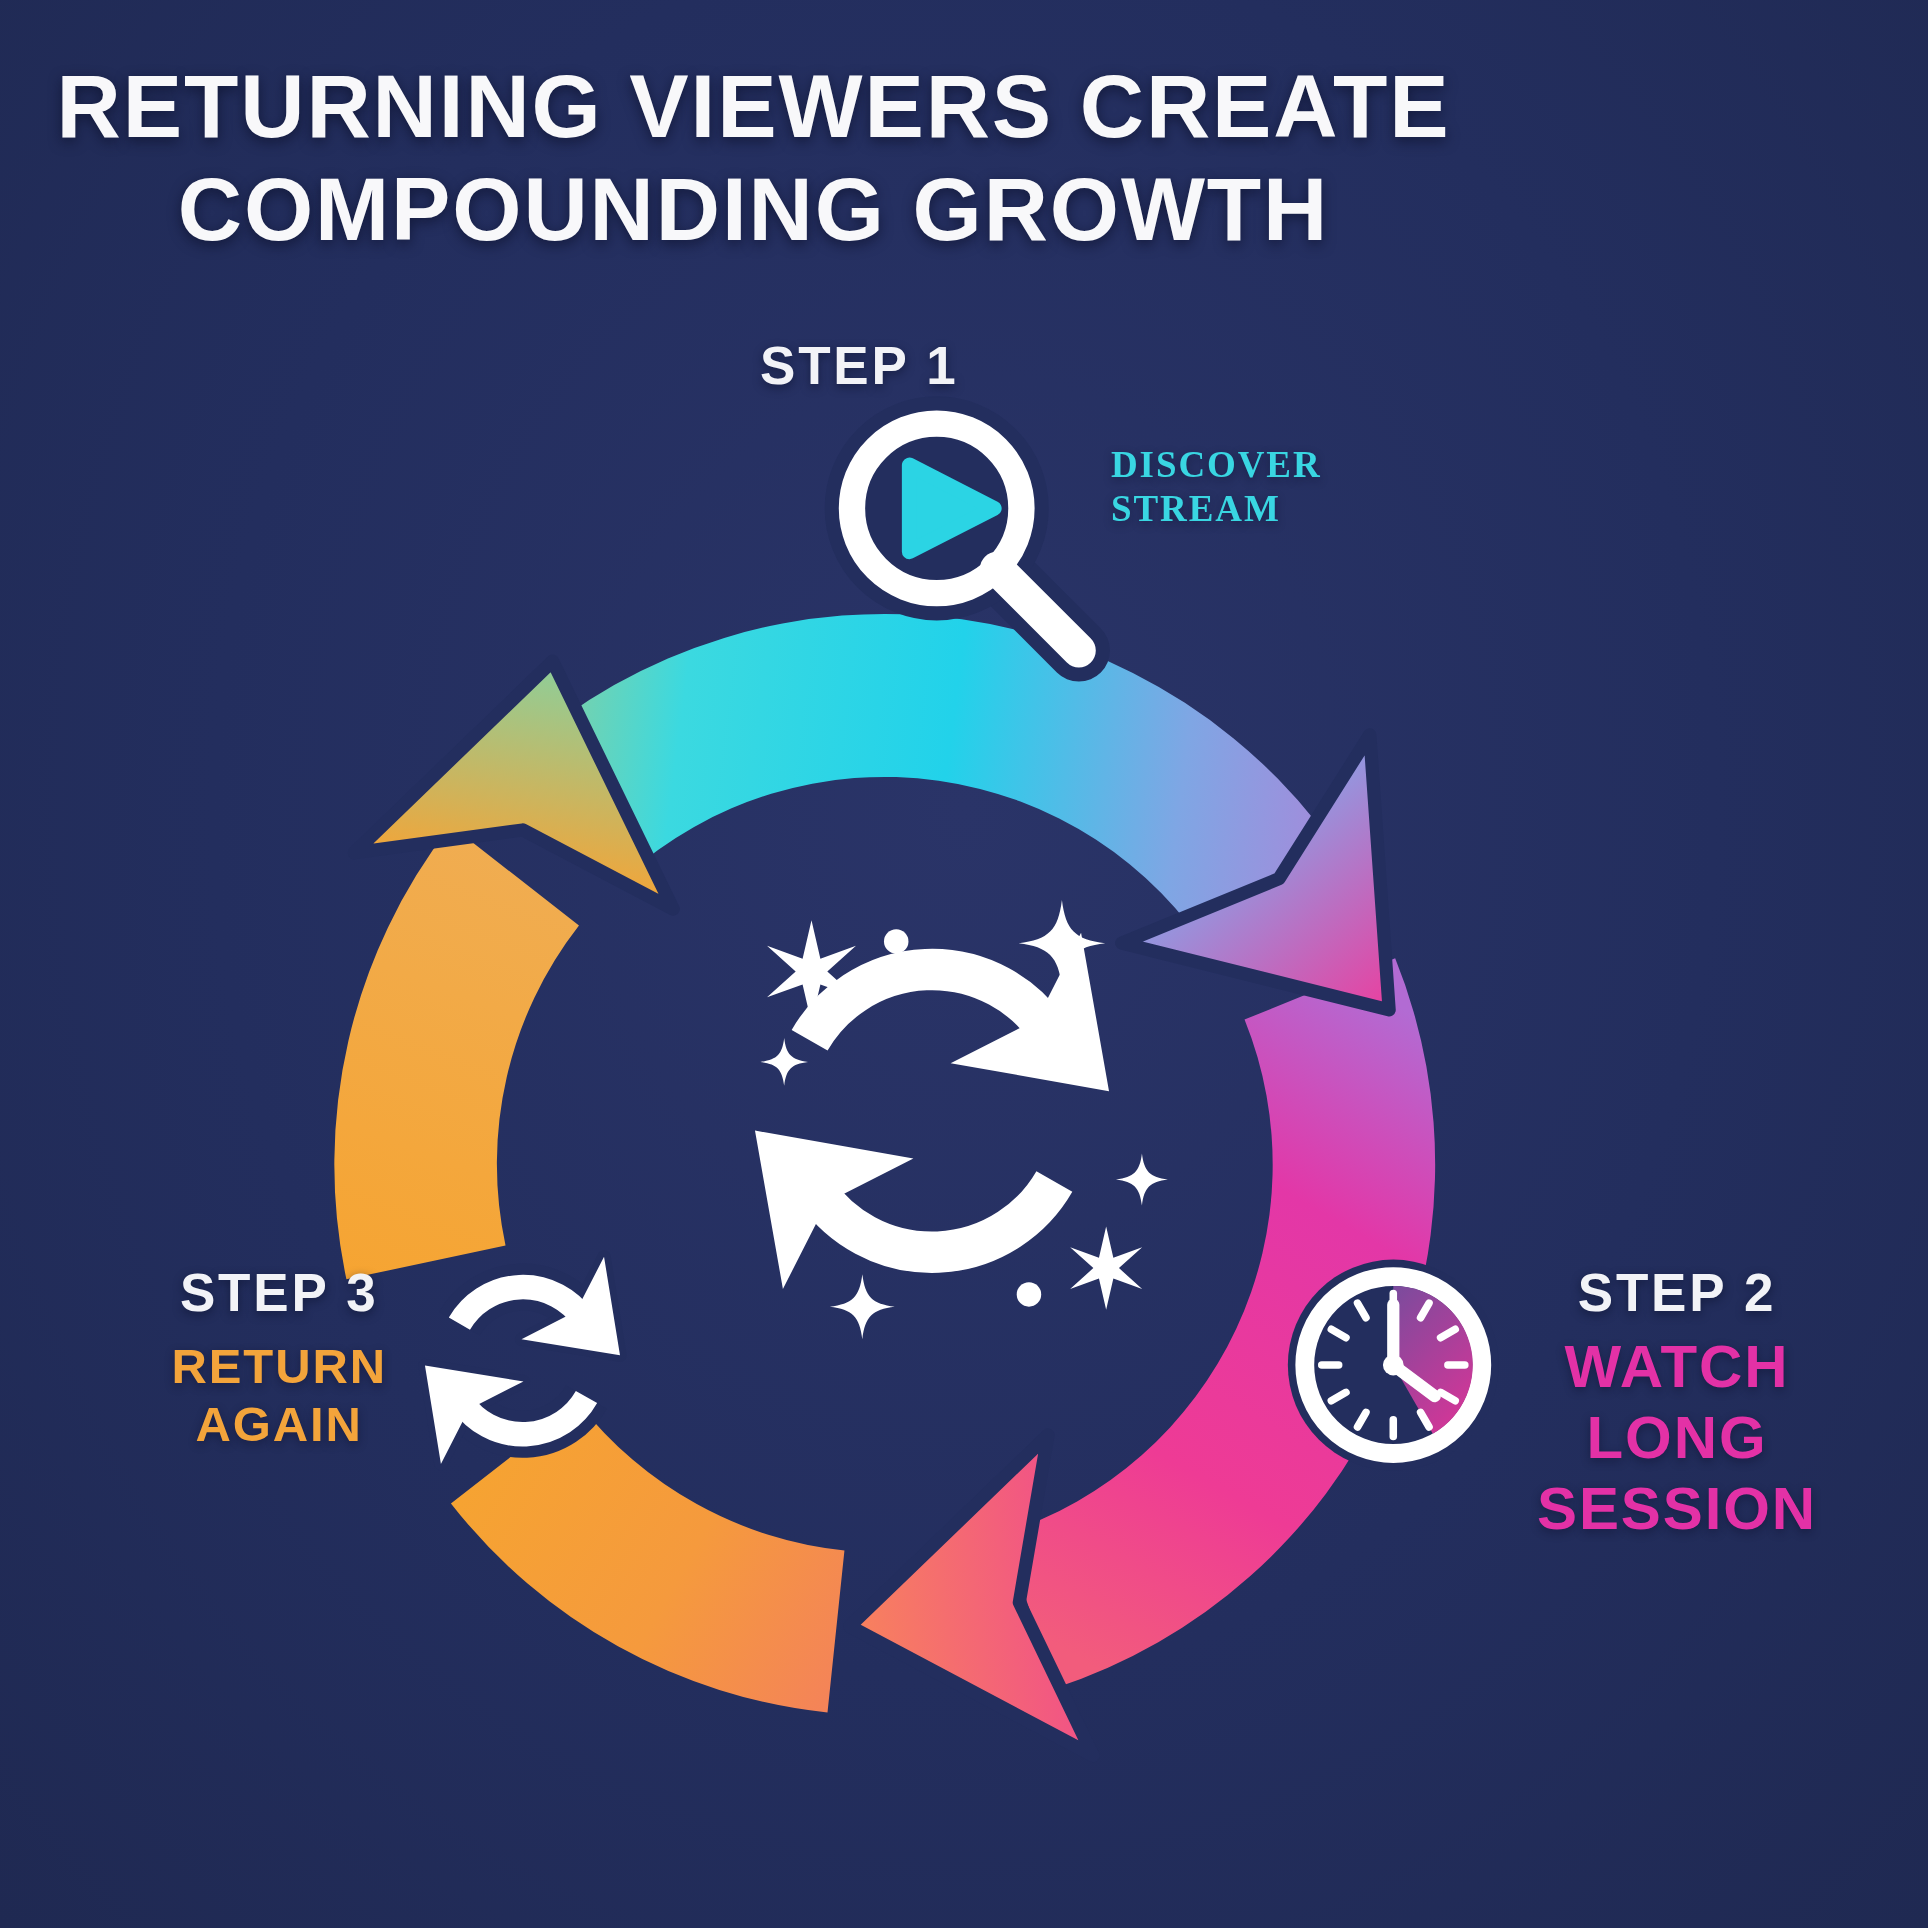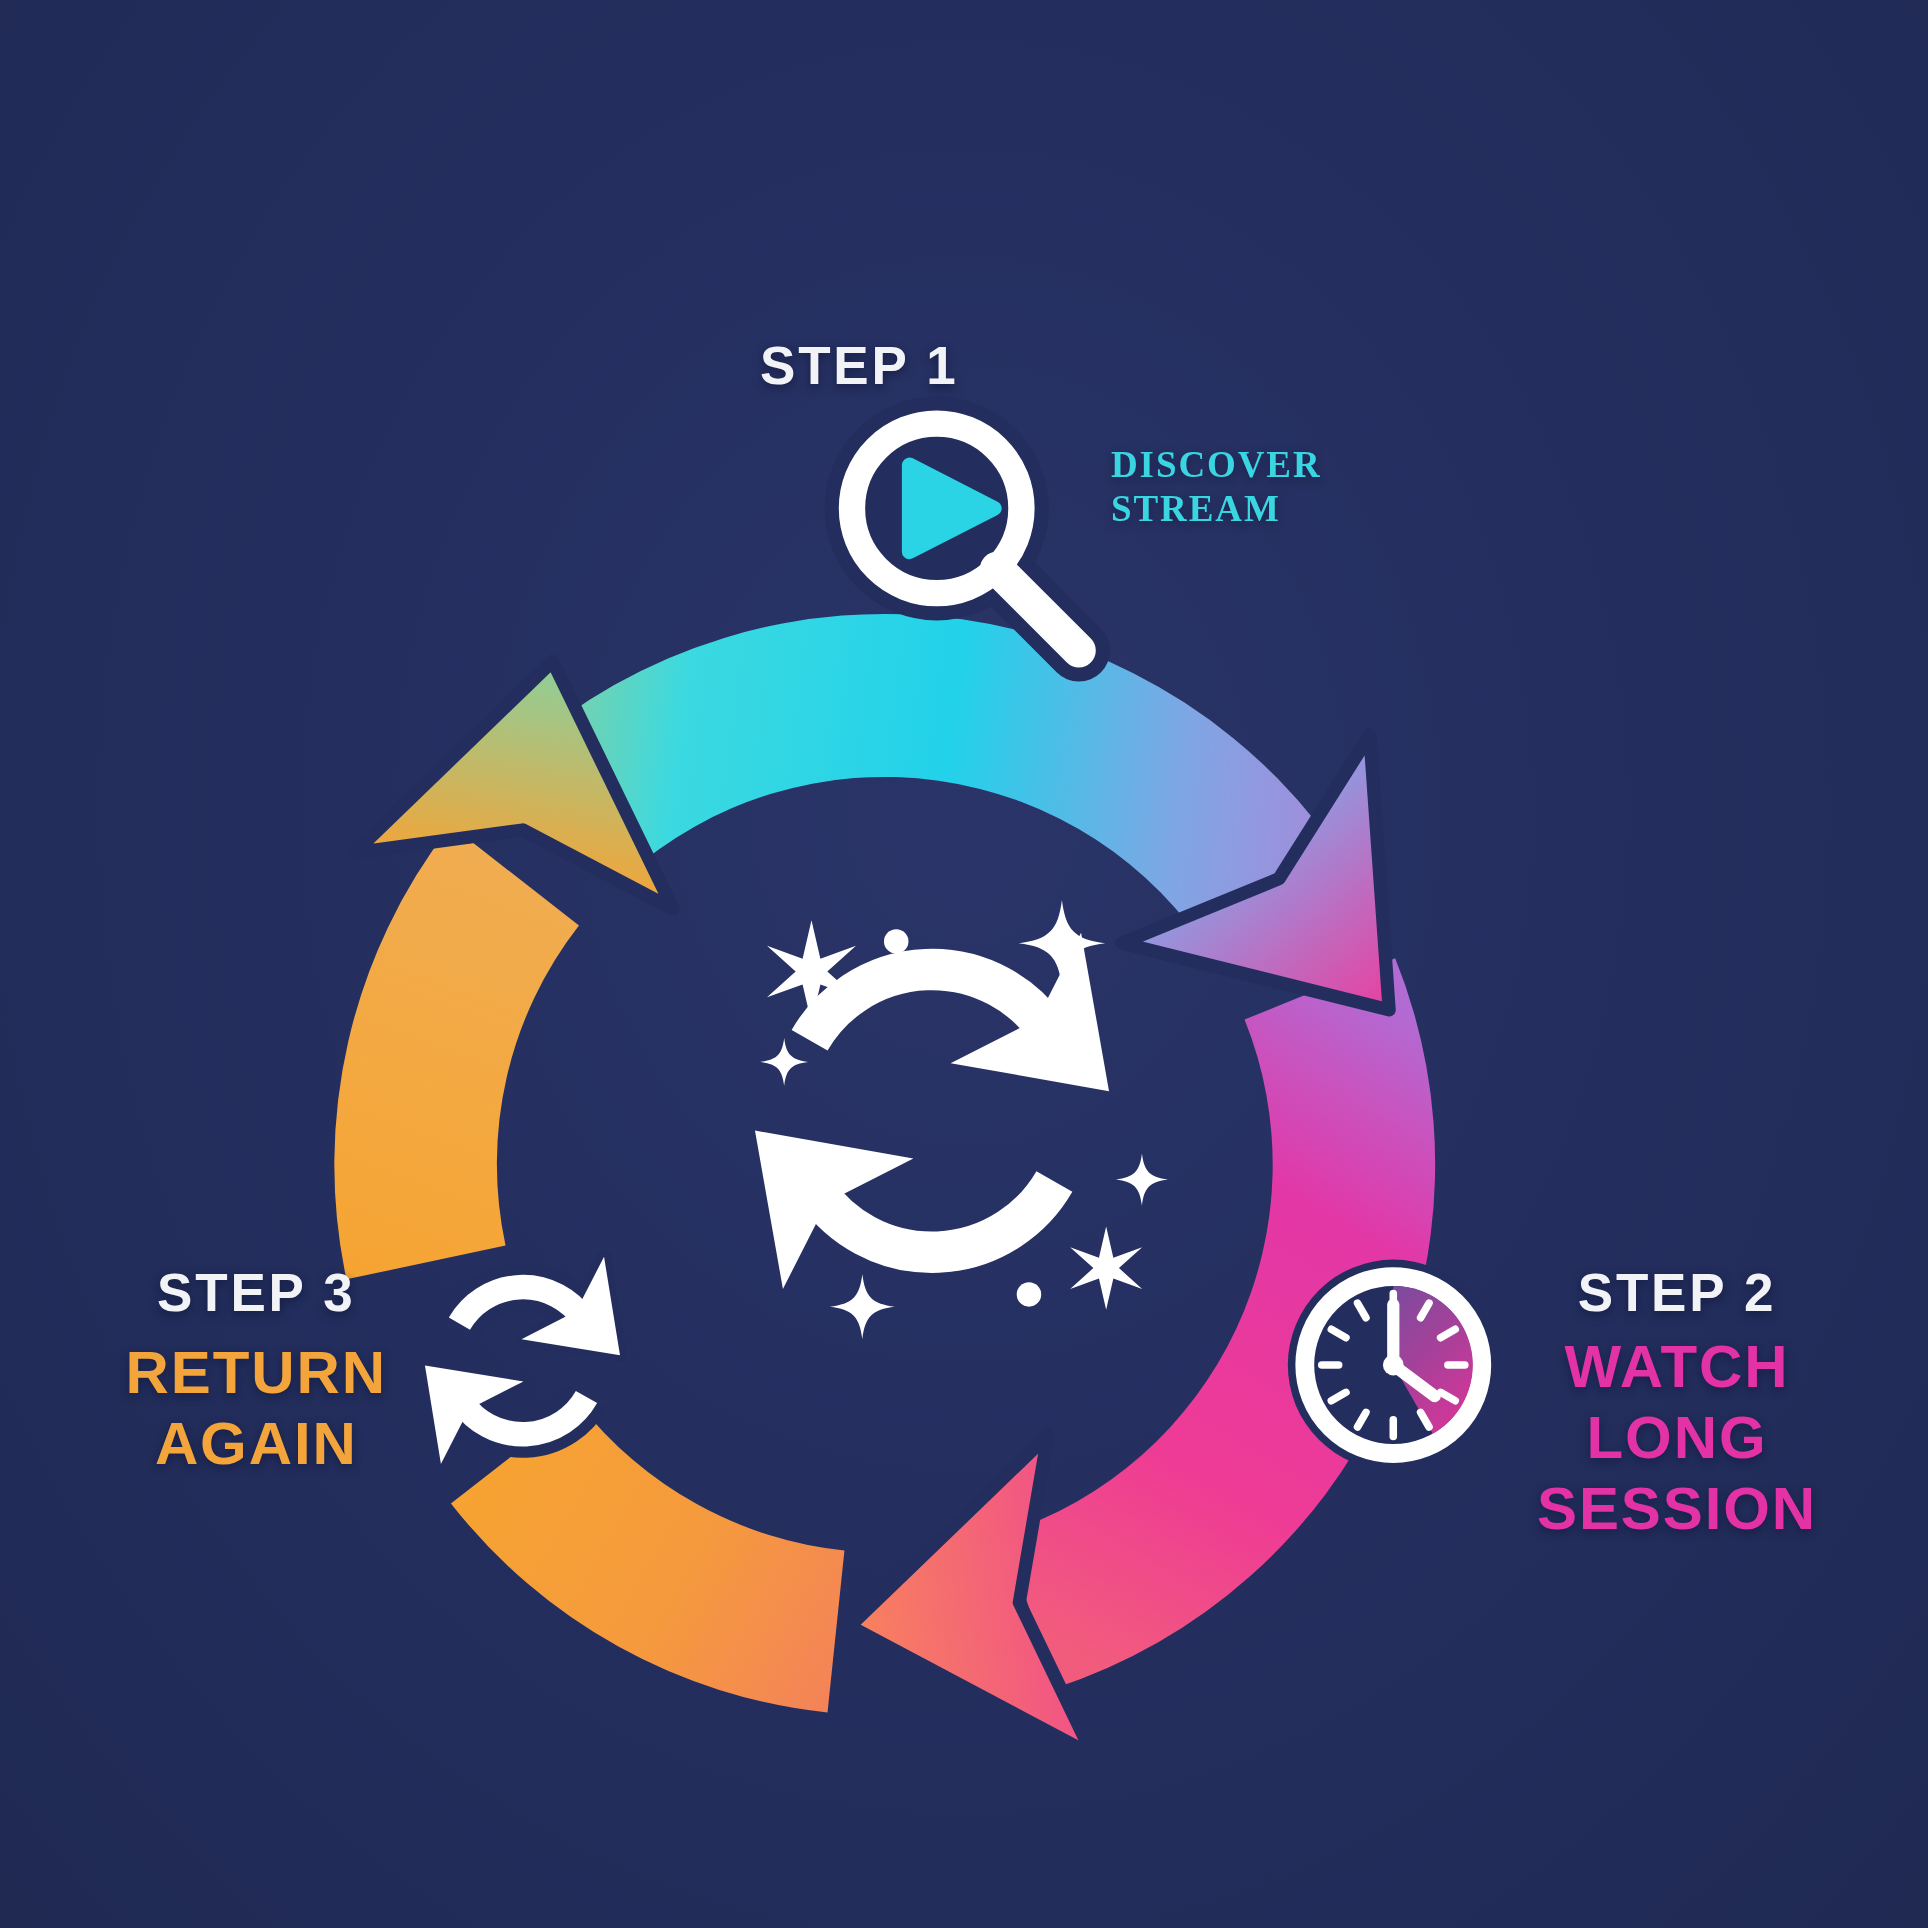--- a/index.html
+++ b/index.html
@@ -38,27 +38,29 @@
     letter-spacing: 1.9px;
     white-space: pre-line;
     line-height: 1.18;
     text-shadow: 0 2.8px 9.4px rgba(10,14,40,.45);
   }
   .step1-label { position: absolute; left: 760px; top: 335px; width: 377px; text-align: left; z-index: 3; }
   .step1-title { position: absolute; left: 1111px; top: 443px; font-size: 37px; color: #39d6e2; z-index: 3; font-family: Liberation Serif, serif; }
   .step2-block { position: absolute; left: 1537px; top: 1262px; text-align: center; z-index: 3; }
   .step2-title { font-size: 60px; color: #e331a6; margin-top: 9px; }
   .step3-block { position: absolute; right: 1541px; top: 1262px; text-align: center; white-space: nowrap; z-index: 3; }
-  .step3-title { font-size: 60px; color: #f3a43b; margin-top: 15px; }
+  .step3-title { font-size: 49px; color: #f3a43b; margin-top: 15px; }
 </style>
 </head>
 <body>
 
 <div class="canvas">
 
+  <h1 class="page-title">RETURNING VIEWERS CREATE
+COMPOUNDING GROWTH</h1>
 
   <svg class="diagram-svg" width="1928" height="1928" viewBox="0 0 2048 2048">
     <defs>
       <linearGradient id="gradCyan" gradientUnits="userSpaceOnUse" x1="549" y1="860" x2="1436" y2="975">
         <stop offset="0" stop-color="#8ccf9b"></stop>
         <stop offset="0.18" stop-color="#3bd9e0"></stop>
         <stop offset="0.5" stop-color="#22d2ea"></stop>
         <stop offset="0.78" stop-color="#7fa6e4"></stop>
         <stop offset="1" stop-color="#ab85d9"></stop>
       </linearGradient>

